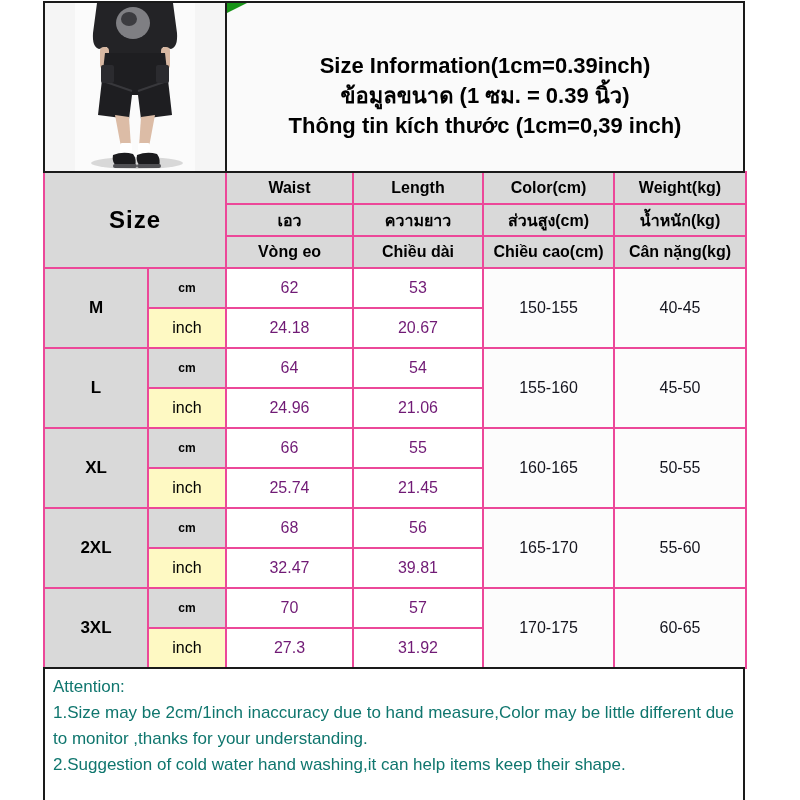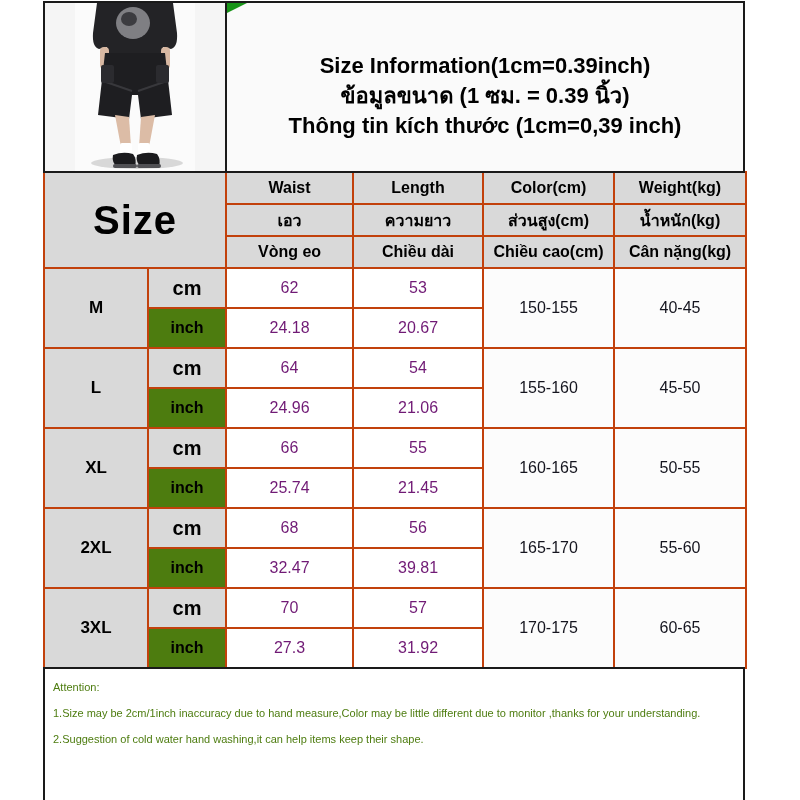--- a/index.html
+++ b/index.html
@@ -27,37 +27,37 @@
   .green-corner{
     position:absolute;top:0;left:182px;width:0;height:0;
     border-top:10px solid #189418;border-right:20px solid transparent;
   }
 
   
   table.size-table{
     border-collapse:collapse;table-layout:fixed;width:702px;margin-top:-2px;
   }
   .size-table td,.size-table th{
-    border:2px solid #c2410c;text-align:center;vertical-align:middle;
+    border:2px solid #ec4899;text-align:center;vertical-align:middle;
     padding:0;overflow:hidden;white-space:nowrap;
   }
   .hdr{background:#d9d9d9;font-weight:bold;font-size:16px;height:30px;}
-  .size-big{background:#d9d9d9;font-weight:bold;font-size:40px;letter-spacing:1px;}
+  .size-big{background:#d9d9d9;font-weight:bold;font-size:24px;letter-spacing:1px;}
   .size-label{background:#d9d9d9;font-weight:bold;font-size:17px;}
-  .unit-cm{background:#d9d9d9;font-weight:bold;font-size:20px;height:38px;}
-  .unit-inch{background:#4d7c0f;font-weight:bold;font-size:16px;height:38px;}
+  .unit-cm{background:#d9d9d9;font-weight:bold;font-size:12px;height:38px;}
+  .unit-inch{background:#fef9c3;font-weight:normal;font-size:16px;height:38px;}
   .val{background:#ffffff;font-size:16px;color:#701a75;}
   .range{background:#fcfcfc;font-size:16px;color:#15151f;}
 
   
   .attention{
     box-sizing:border-box;border:2px solid #1a1a1a;margin-top:-2px;
     height:152px;background:#ffffff;padding:5px 8px;
   }
-  .attention-text{font-size:11px;line-height:26px;color:#4d7c0f;}
+  .attention-text{font-size:17px;line-height:26px;color:#0f766e;}
 </style>
 </head>
 <body>
 
 <div class="page">
   <div class="content">
 
     <div class="top-section">
       <div class="photo-cell">
         <svg width="180" height="168" viewBox="0 0 180 168">

